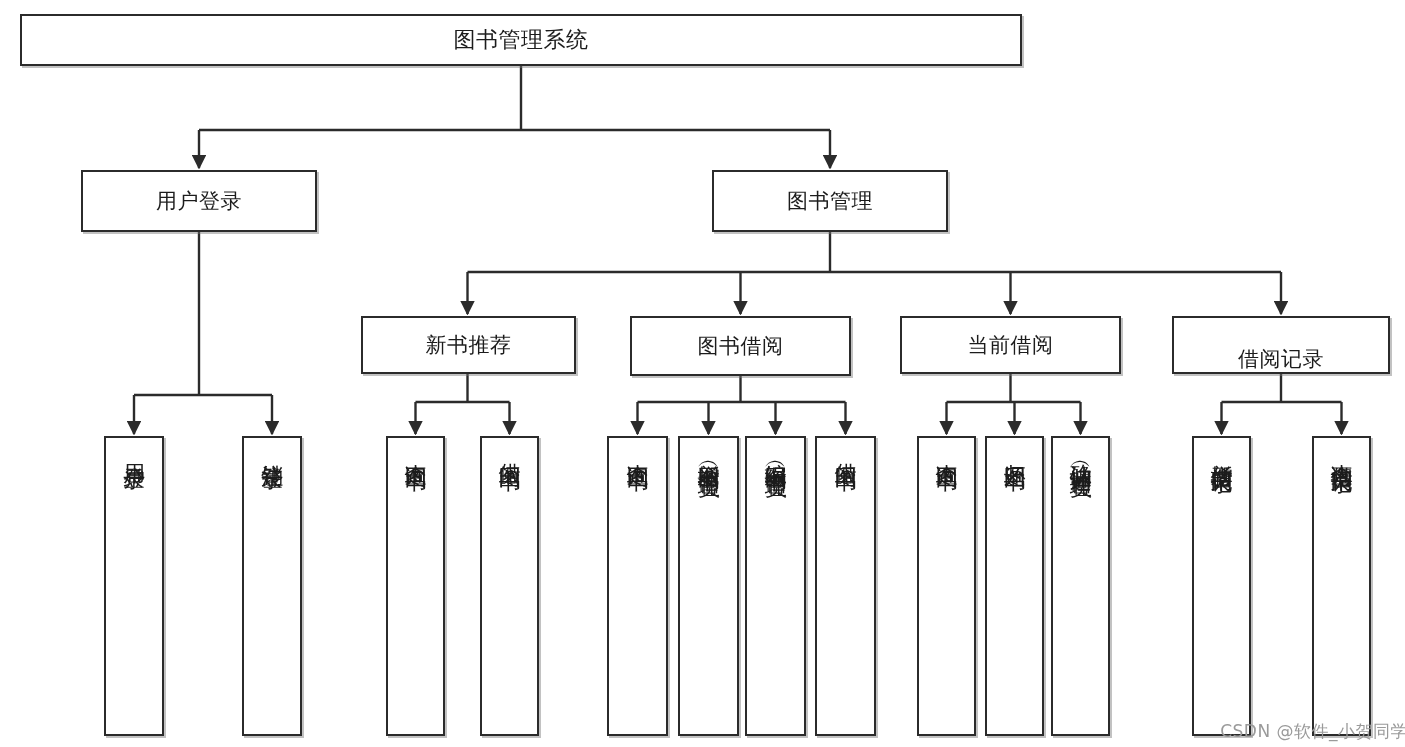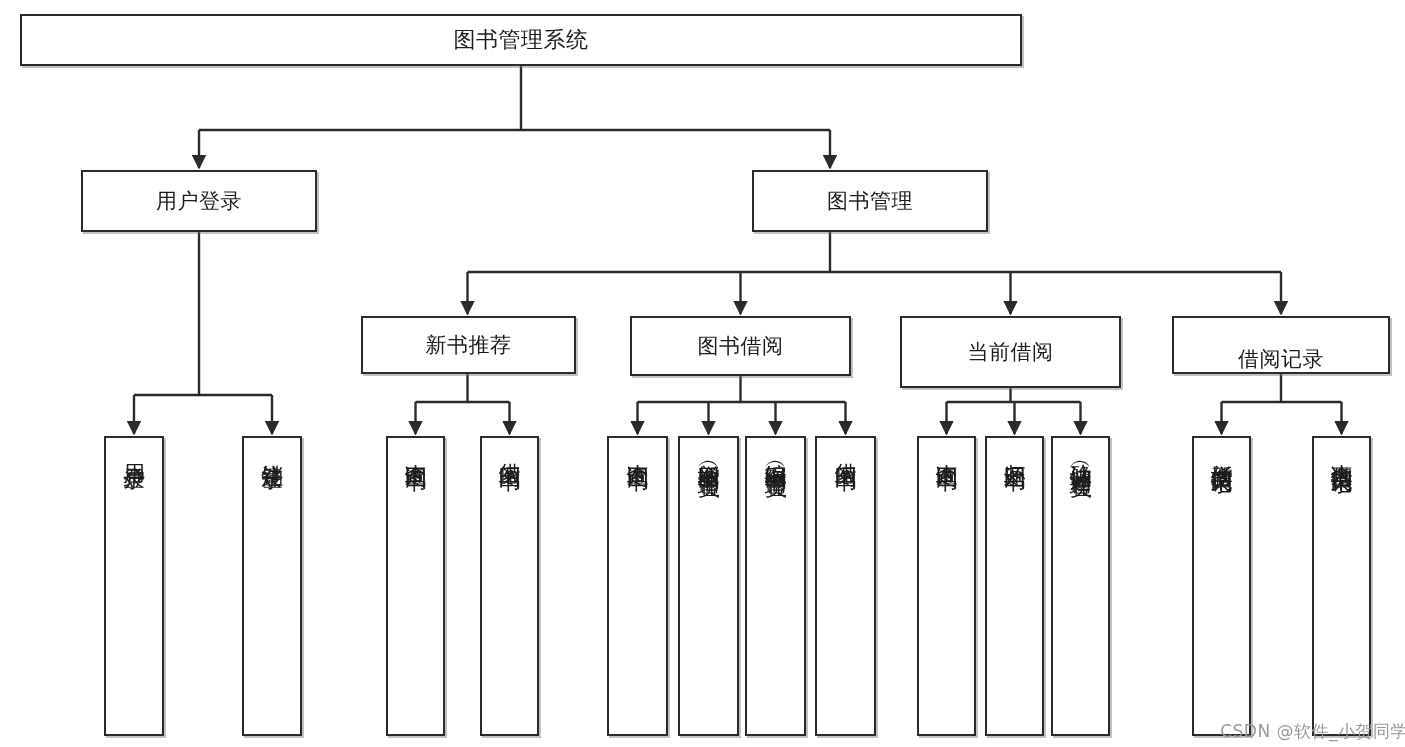--- a/index.html
+++ b/index.html
@@ -114,30 +114,30 @@
       </g>
   </svg>
 
   <div id="nodes-layer">
       <div class="node root" style="left: 20px; top: 14px; width: 1002px; height: 52px;">
         <span class="label">图书管理系统</span>
       </div>
       <div class="node level2" style="left: 81px; top: 170px; width: 236px; height: 62px;">
         <span class="label">用户登录</span>
       </div>
-      <div class="node level2" style="left: 712px; top: 170px; width: 236px; height: 62px; margin-left: 40px;">
+      <div class="node level2" style="left: 712px; top: 170px; width: 236px; height: 62px;">
         <span class="label">图书管理</span>
       </div>
       <div class="node level3" style="left: 361px; top: 316px; width: 215px; height: 58px;">
         <span class="label">新书推荐</span>
       </div>
       <div class="node level3" style="left: 630px; top: 316px; width: 221px; height: 60px; text-align: center;">
         <span class="label">图书借阅</span>
       </div>
-      <div class="node level3" style="left: 900px; top: 316px; width: 221px; height: 72px;">
+      <div class="node level3" style="left: 900px; top: 316px; width: 221px; height: 58px;">
         <span class="label">当前借阅</span>
       </div>
       <div class="node level3" style="left: 1172px; top: 316px; width: 218px; height: 58px; align-items: flex-end;">
         <span class="label">借阅记录</span>
       </div>
       <div class="node leaf" style="left: 104px; top: 436px; width: 60px; height: 300px;">
         <span class="label">用户登录</span>
       </div>
       <div class="node leaf" style="left: 242px; top: 436px; width: 60px; height: 300px;">
         <span class="label">注销登录</span>

